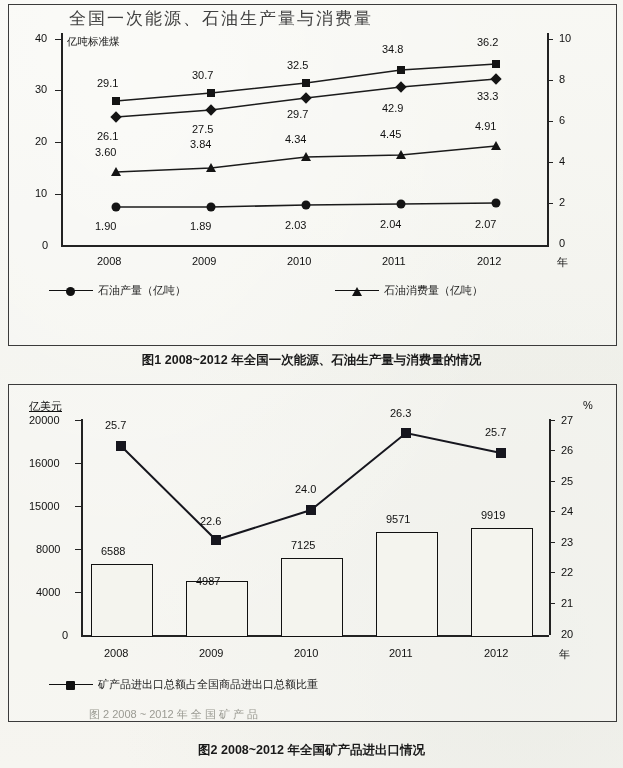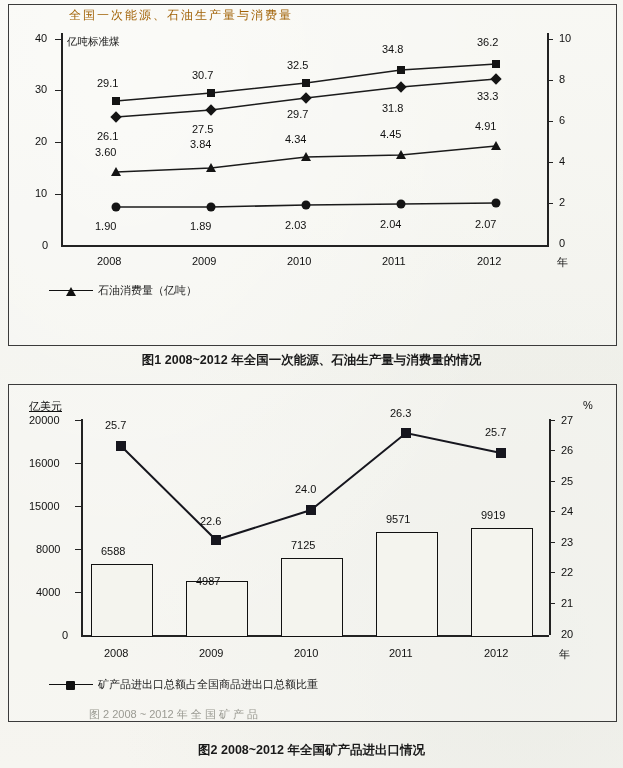--- a/index.html
+++ b/index.html
@@ -32,21 +32,21 @@
   .sym{width:44px;height:12px;position:relative;flex:0 0 44px;}
   .sym .ln{position:absolute;top:5px;left:0;width:44px;height:1.5px;background:#111;}
   .sym .mk{position:absolute;top:2px;left:17px;width:9px;height:9px;background:#111;}
   .sym .mk.sq{border-radius:1px;}
   .sym .mk.ci{border-radius:50%;}
   .sym .mk.tr{width:0;height:0;background:transparent;border-left:5px solid transparent;border-right:5px solid transparent;border-bottom:9px solid #111;}
   .sym .mk.dm{transform:rotate(45deg);}
   .barlegend{width:30px;height:13px;border:1.5px solid #111;background:#fff;flex:0 0 30px;}
   .bar{position:absolute;border:1.5px solid #111;background:#f4f4ee;}
   .ghost{position:absolute;font-size:11px;color:#9a9a92;}
-  .title-strip{position:absolute;left:60px;top:2px;font-size:12px;color:#a16207;letter-spacing:2px;}
+  .title-strip{position:absolute;left:60px;top:2px;font-size:17px;color:#404040;letter-spacing:2px;}
   .fcap{position:absolute;width:100%;text-align:center;font-size:12.5px;font-weight:bold;}
 </style>
 </head>
 <body>
 
 <div class="scan"></div>
 
 <div class="fig" id="fig1">
 
   <div class="title-strip">全国一次能源、石油生产量与消费量</div>
@@ -120,21 +120,21 @@
 
   <div class="lbl" style="left:88px;top:72px;">29.1</div>
   <div class="lbl" style="left:183px;top:64px;">30.7</div>
   <div class="lbl" style="left:278px;top:54px;">32.5</div>
   <div class="lbl" style="left:373px;top:38px;">34.8</div>
   <div class="lbl" style="left:468px;top:31px;">36.2</div>
 
   <div class="lbl" style="left:88px;top:125px;">26.1</div>
   <div class="lbl" style="left:183px;top:118px;">27.5</div>
   <div class="lbl" style="left:278px;top:103px;">29.7</div>
-  <div class="lbl" style="left:373px;top:97px;">31.8</div>
+  <div class="lbl" style="left:373px;top:97px;">42.9</div>
   <div class="lbl" style="left:468px;top:85px;">33.3</div>
 
   <div class="lbl" style="left:86px;top:141px;">3.60</div>
   <div class="lbl" style="left:181px;top:133px;">3.84</div>
   <div class="lbl" style="left:276px;top:128px;">4.34</div>
   <div class="lbl" style="left:371px;top:123px;">4.45</div>
   <div class="lbl" style="left:466px;top:115px;">4.91</div>
 
   <div class="lbl" style="left:86px;top:215px;">1.90</div>
   <div class="lbl" style="left:181px;top:215px;">1.89</div>
@@ -144,20 +144,27 @@
 
   <div class="lbl" style="left:88px;top:250px;">2008</div>
   <div class="lbl" style="left:183px;top:250px;">2009</div>
   <div class="lbl" style="left:278px;top:250px;">2010</div>
   <div class="lbl" style="left:373px;top:250px;">2011</div>
   <div class="lbl" style="left:468px;top:250px;">2012</div>
   <div class="lbl" style="left:548px;top:250px;">年</div>
 
   <div class="legend" style="left:40px;top:278px;">
     <div class="row">
+      <div class="cell">
+        <span class="sym">
+            <span class="ln"></span>
+            <span class="mk ci"></span>
+          </span>
+        <span>石油产量（亿吨）</span>
+      </div>
       <div class="cell">
         <span class="sym">
             <span class="ln"></span>
             <span class="mk tr"></span>
           </span>
         <span>石油消费量（亿吨）</span>
       </div>
     </div>
   </div>
 </div>

